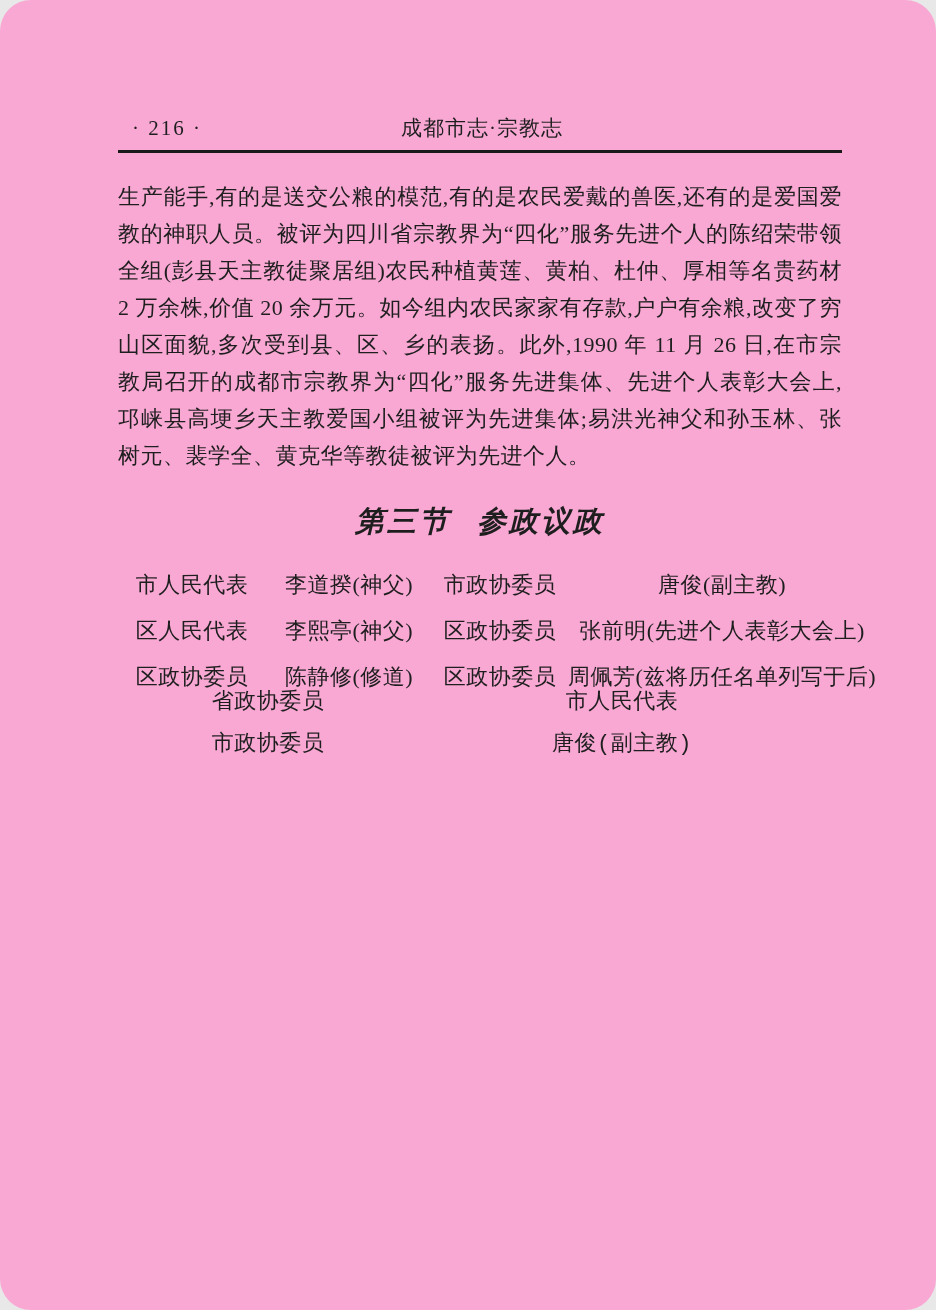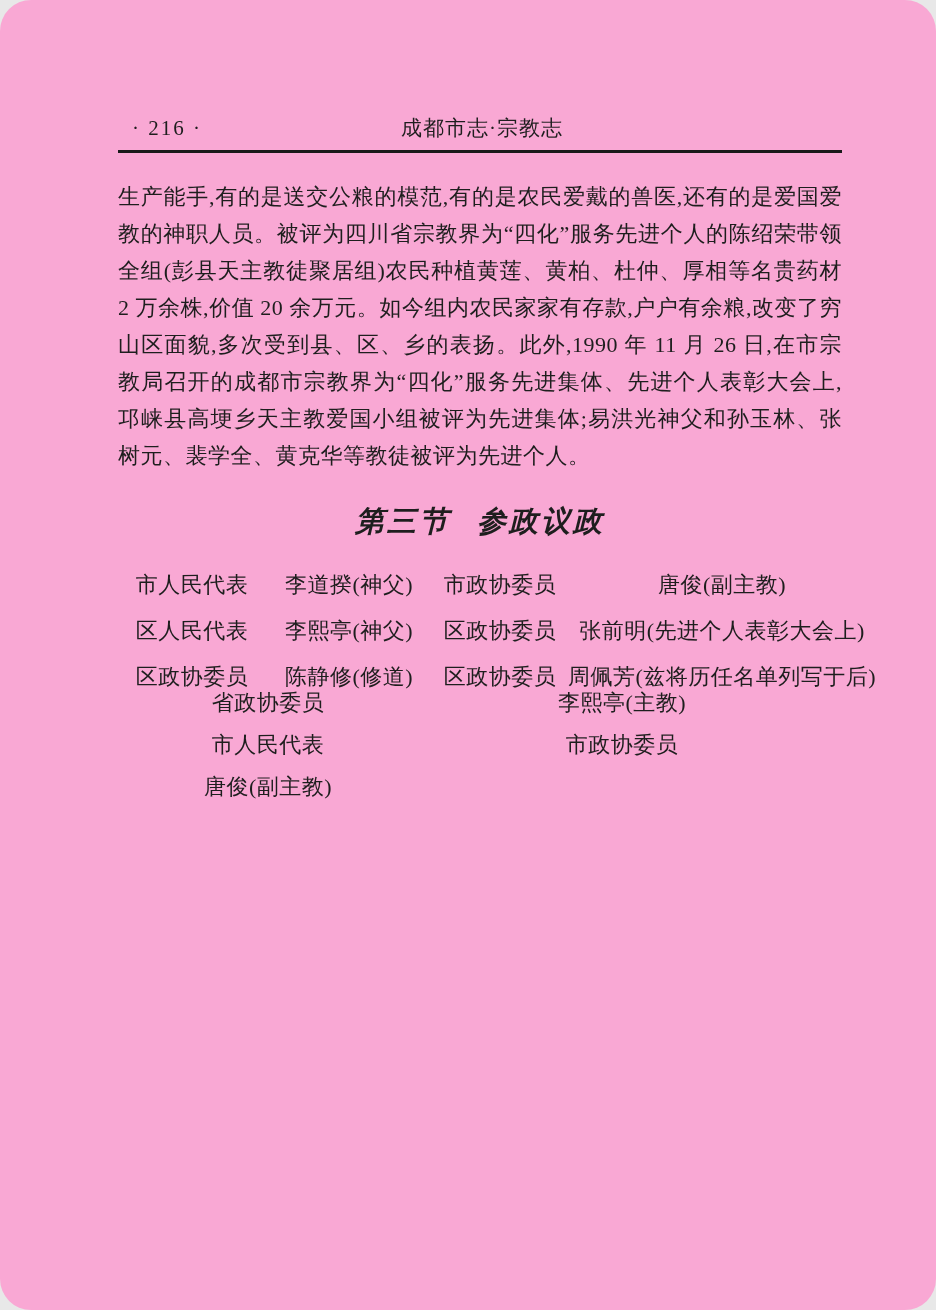--- a/index.html
+++ b/index.html
@@ -87,20 +87,21 @@
     text-align: center;
   }
   .t1 {
     grid-template-columns: 148px 166px 136px 1fr;
     row-gap: 20px;
   }
   .t2 {
     grid-template-columns: 268px 1fr;
     row-gap: 16px;
     margin-left: 16px;
+    font-family: Liberation Mono, monospace;
   }
   .cell { white-space: nowrap; }
 </style>
 </head>
 <body>
 
 <div class="page">
   <div class="content">
 
     <div class="running-header">
@@ -129,21 +130,20 @@
 
       <span class="cell">区政协委员</span>
       <span class="cell">陈静修(修道)</span>
       <span class="cell">区政协委员</span>
       <span class="cell">周佩芳(兹将历任名单列写于后)</span>
     </div>
 
 
     <div class="nametable t2">
       <span class="cell">省政协委员</span>
-      <span class="cell">李熙亭(主教)</span>
 
       <span class="cell">市人民代表</span>
 
       <span class="cell">市政协委员</span>
       <span class="cell">唐俊(副主教)</span>
     </div>
 
   </div>
 </div>
 

